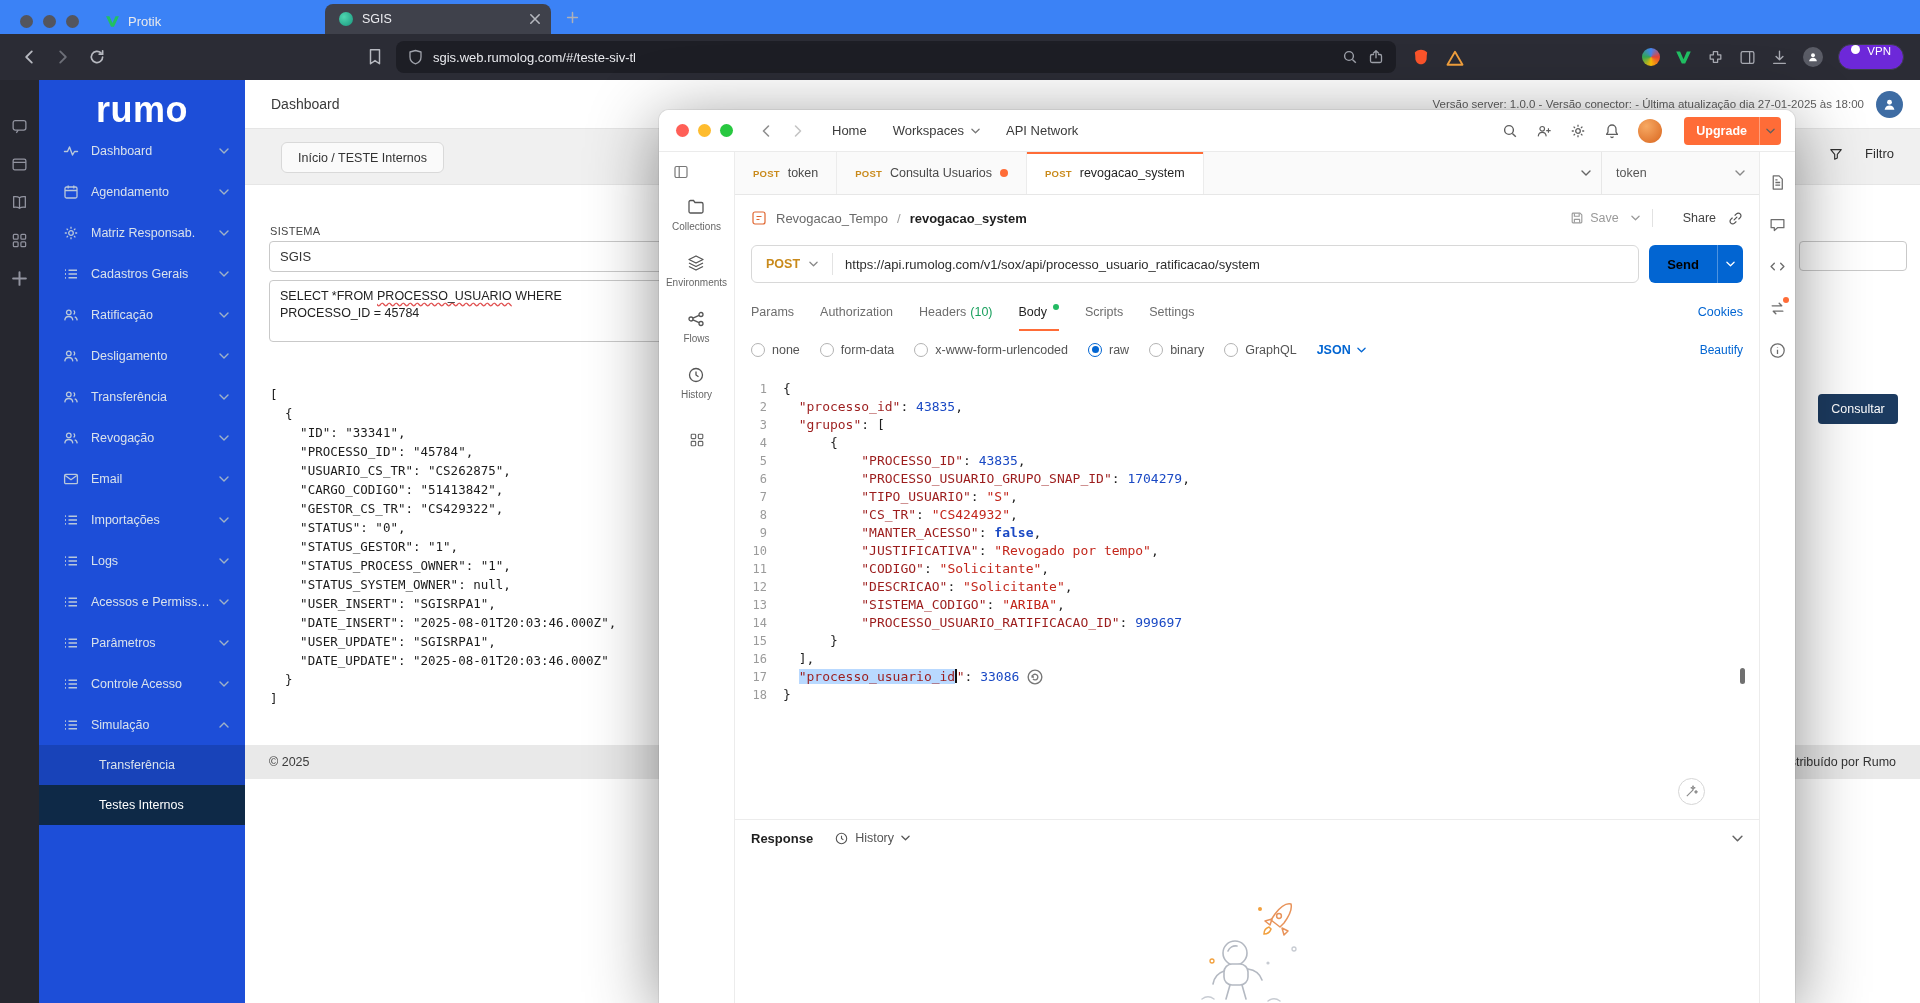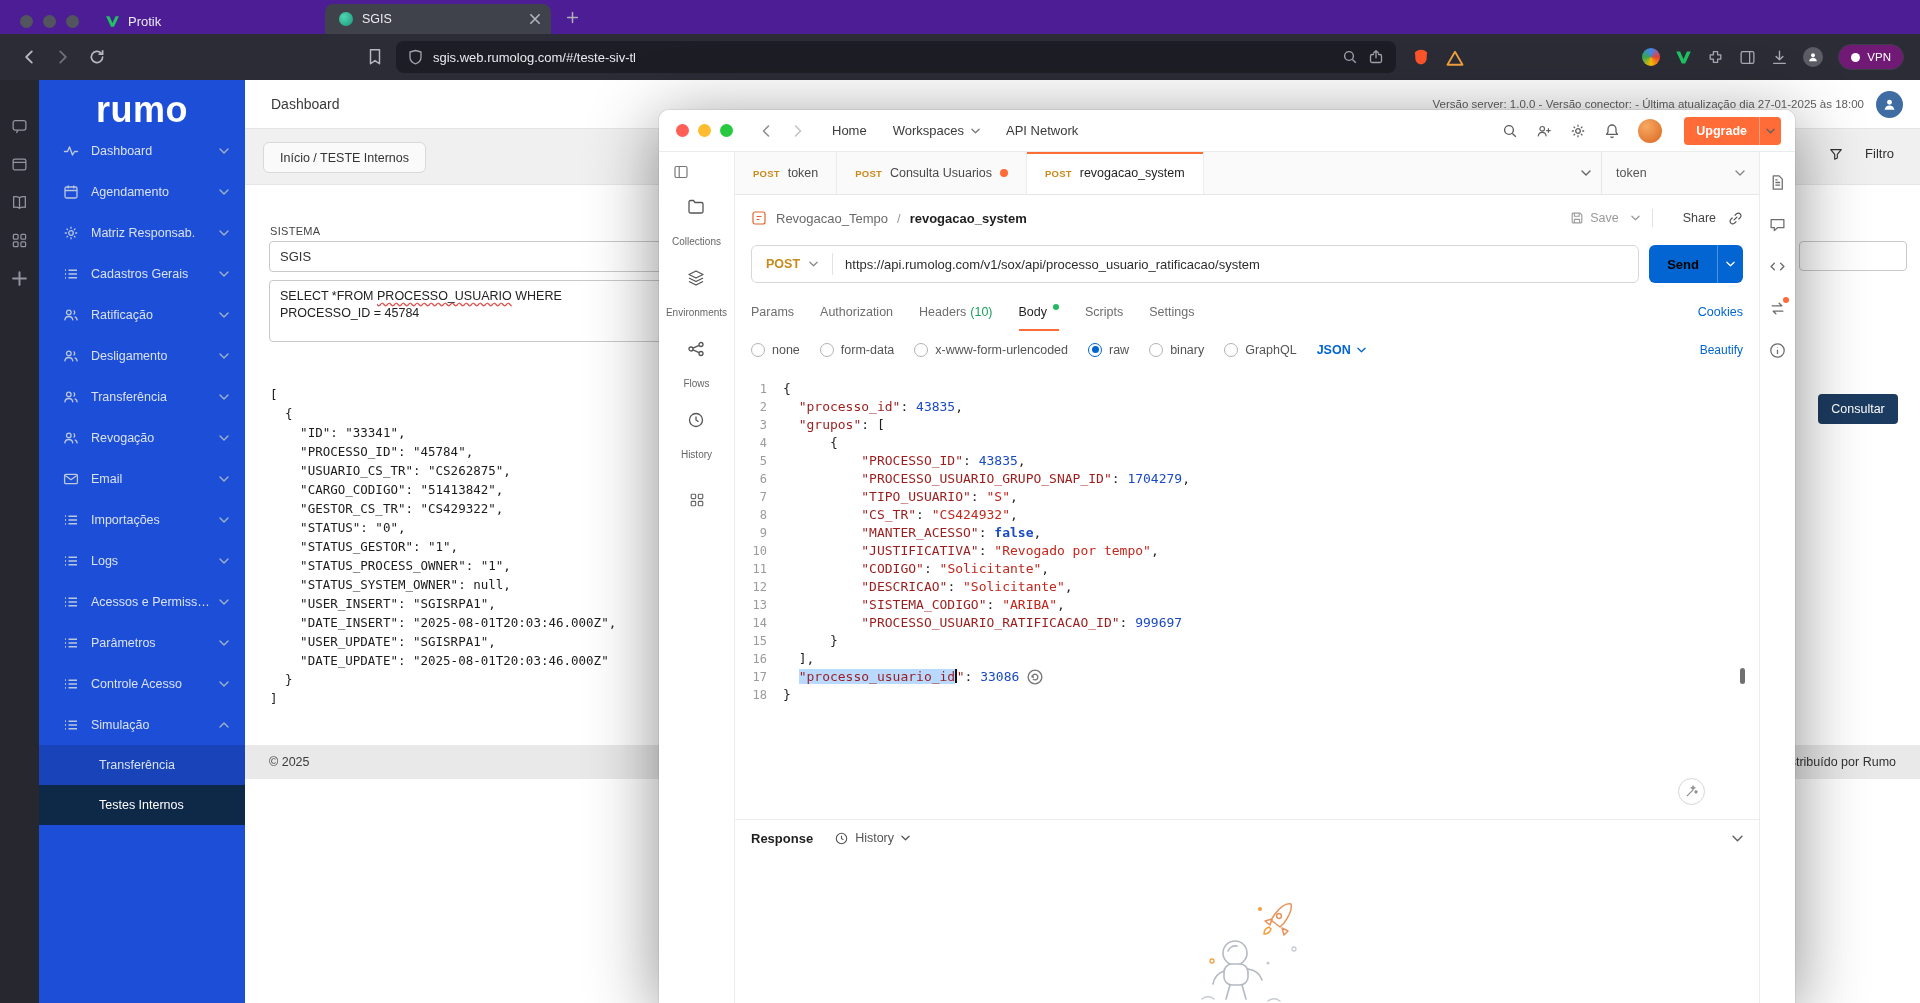--- a/index.html
+++ b/index.html
@@ -2,41 +2,41 @@
 <html><head>
 <meta charset="utf-8">
 <style>
 *{margin:0;padding:0;box-sizing:border-box}
 html,body{width:1920px;height:1003px}
 body{position:relative;overflow:hidden;font-family:"Liberation Sans",sans-serif;background:#ececec}
 .icon{display:inline-flex;align-items:center;justify-content:center;flex:none}
 .icon svg{width:100%;height:100%;display:block}
 
 
-#menubar{position:absolute;left:0;top:0;width:100%;height:42px;background:#4c1d95;display:flex;align-items:center;padding-left:20px;z-index:6}
+#menubar{position:absolute;left:0;top:0;width:100%;height:42px;background:#3b82f6;display:flex;align-items:center;padding-left:20px;z-index:6}
 .tl-dot{width:13px;height:13px;border-radius:50%;background:#53555e;margin-right:10px}
 .app-id{display:flex;align-items:center;gap:8px;margin-left:16px;color:#e8e9ec;font-size:13px}
 .app-logo{width:15px;height:13px}
 #browser-tab{position:absolute;left:325px;top:4px;width:226px;height:30px;background:#3f414b;border-radius:8px 8px 0 0;display:flex;align-items:center;gap:9px;padding:0 10px 0 14px;color:#ececf0;font-size:12.5px}
 .favicon{width:14px;height:14px;border-radius:50%;background:radial-gradient(circle at 35% 35%,#4fd6b0,#18967d)}
 .tab-title{flex:1}
 .tab-close{width:12px;height:12px;color:#b6b8bf}
 .newtab{position:absolute;left:566px;top:11px;width:13px;height:13px;color:#aeb0b8}
 #toolbar{position:absolute;left:0;top:34px;width:100%;height:46px;background:#2b2c35;z-index:6}
 .tb-ic{position:absolute;width:18px;height:18px;color:#b7b9c0}
 .tb-ic.dim{color:#6d6f78}
 #url-pill{position:absolute;left:396px;top:7px;width:1000px;height:32px;background:#1d1e25;border-radius:8px;display:flex;align-items:center;padding:0 12px;gap:10px}
 #url-pill .icon{color:#9fa2ab}
 #url-text{color:#e9eaee;font-size:13px;flex:1}
 #right-cluster{position:absolute;right:16px;top:7px;height:32px;display:flex;align-items:center;gap:15px}
 .ext-colorful{width:18px;height:18px;border-radius:50%;background:conic-gradient(#4285f4,#ea4335,#fbbc05,#34a853,#4285f4)}
 .ext{width:17px;height:17px;color:#a9abb3}
 .profile-dot{width:20px;height:20px;border-radius:50%;background:#5a5c66;display:flex;align-items:center;justify-content:center}
 .profile-dot .icon{width:12px;height:12px}
-.vpn-pill{height:26px;border-radius:13px;background:#701a75;border:1px solid #3c3e48;color:#fff;display:flex;align-items:center;gap:7px;padding:0 12px;font-size:11.5px}
+.vpn-pill{height:26px;border-radius:13px;background:#6d28d9;border:1px solid #3c3e48;color:#fff;display:flex;align-items:flex-start;gap:7px;padding:0 12px;font-size:11.5px}
 .vpn-dot{width:9px;height:9px;border-radius:50%;background:#fff}
 #brave-strip{position:absolute;left:0;top:80px;width:39px;bottom:0;background:#26272f;display:flex;flex-direction:column;align-items:center;padding-top:38px;gap:21px;color:#9294a0;z-index:4}
 #brave-strip .icon{width:17px;height:17px}
 
 
 #rumo-sidebar{position:absolute;left:39px;top:80px;width:206px;bottom:0;background:#1d4ed8;z-index:4;color:#d9e2ec;overflow:hidden}
 #rumo-logo{height:50px;display:flex;align-items:center;justify-content:center;padding-top:10px;font-size:36px;font-weight:700;color:#fff;letter-spacing:.5px}
 .nav-item{height:41px;display:flex;align-items:center;padding:0 16px 0 24px;font-size:12.5px;cursor:pointer;white-space:nowrap}
 .nav-item .nav-ic{width:16px;height:16px;margin-right:12px;color:#b9c8da}
 .nav-item .lbl{flex:1;overflow:hidden;text-overflow:ellipsis}
@@ -48,21 +48,21 @@
 
 
 #rumo-main{position:absolute;left:245px;top:80px;right:0;bottom:0;background:#fff;z-index:3}
 #rumo-topbar{height:49px;border-bottom:1px solid #e5e5e5;display:flex;align-items:center;padding:0 17px 0 26px;background:#fff}
 #rumo-page-title{font-size:14px;color:#3a3a3a}
 #rumo-version{margin-left:auto;font-size:11.5px;color:#5f5f5f}
 #rumo-avatar{width:27px;height:27px;border-radius:50%;background:#3e6ca3;margin-left:12px;display:flex;align-items:center;justify-content:center}
 #rumo-avatar .icon{width:15px;height:15px}
 #rumo-content{position:absolute;top:49px;left:0;right:0;bottom:0;background:#fff}
 #crumb-zone{position:absolute;top:0;left:0;right:0;height:56px;background:#f0f0f0;border-bottom:1px solid #e6e6e6}
-#breadcrumb-chip{position:absolute;left:18px;top:13px;height:31px;display:flex;align-items:center;padding:0 16px;background:#fafafa;border:1px solid #d9d9d9;border-radius:6px;font-size:12.5px;color:#333}
+#breadcrumb-chip{position:absolute;left:36px;top:13px;height:31px;display:flex;align-items:center;padding:0 16px;background:#fafafa;border:1px solid #d9d9d9;border-radius:6px;font-size:12.5px;color:#333}
 #filtro-btn{position:absolute;right:26px;top:17px;display:flex;align-items:center;gap:22px;font-size:13px;color:#2f2f2f;cursor:pointer}
 #filtro-btn .icon{width:14px;height:14px}
 #sistema-label{position:absolute;left:25px;top:96px;font-size:11px;color:#444;letter-spacing:.3px}
 #sistema-input{position:absolute;left:24px;top:112px;width:397px;height:31px;border:1px solid #c9c9c9;border-radius:4px;padding:0 10px;font-size:13px;color:#333;font-family:inherit;background:#fff}
 #query-box{position:absolute;left:24px;top:151px;width:397px;height:62px;border:1px solid #c9c9c9;border-radius:4px;padding:7px 10px;font-size:12.5px;color:#222;line-height:1.35;background:#fff}
 .misspell{text-decoration:underline wavy #e04f4f;text-underline-offset:2px}
 #result-json{position:absolute;left:25px;top:256px;font-family:"DejaVu Sans Mono",monospace;font-size:12.5px;line-height:19px;color:#1c1c1c;white-space:pre}
 #side-field{position:absolute;right:13px;top:112px;width:108px;height:30px;border:1px solid #c9c9c9;border-radius:4px;background:#fff}
 #consultar-btn{position:absolute;right:22px;top:265px;width:80px;height:30px;background:#1c3b60;color:#fff;border:none;border-radius:4px;font-size:12.5px;font-family:inherit;cursor:pointer}
 #rumo-footer{position:absolute;left:0;right:0;top:616px;height:34px;background:#e9e9e9;display:flex;align-items:center;padding:0 24px;font-size:12.5px;color:#3c3c3c}
@@ -78,21 +78,21 @@
 .pm-nav-txt{font-size:13px;color:#3b3b3b;margin-left:26px;display:flex;align-items:center;gap:7px;cursor:pointer}
 .pm-hicons{margin-left:auto;display:flex;align-items:center;gap:18px}
 .pm-hicons .icon{width:16px;height:16px;color:#5f5f5f}
 .pm-avatar{width:24px;height:24px;border-radius:50%;background:radial-gradient(circle at 35% 30%,#f7a963,#d9661f)}
 .pm-upgrade{display:flex;height:28px;border-radius:4px;overflow:hidden;background:#ff6c37;color:#fff;font-size:12.5px;margin-left:4px;cursor:pointer}
 .pm-upgrade .lbl{padding:0 12px;display:flex;align-items:center;font-weight:600}
 .pm-upgrade .car{width:22px;display:flex;align-items:center;justify-content:center;border-left:1px solid rgba(255,255,255,.35)}
 .pm-body{flex:1;display:flex;min-height:0}
 .pm-leftrail{width:76px;flex:none;border-right:1px solid #ececec;display:flex;flex-direction:column;align-items:center;padding-top:12px}
 .lr-toggle{width:16px;height:16px;color:#777;margin:0 0 18px 14px;align-self:flex-start}
-.lr-item{display:flex;flex-direction:column;align-items:center;gap:20px;margin-bottom:22px;cursor:pointer}
+.lr-item{display:flex;flex-direction:column;align-items:center;gap:5px;margin-bottom:22px;cursor:pointer}
 .lr-item .icon{width:18px;height:18px;color:#555}
 .lr-lbl{font-size:10px;color:#666}
 .lr-grid{width:16px;height:16px;color:#666;margin-top:10px}
 .pm-center{flex:1;display:flex;flex-direction:column;min-width:0}
 .pm-rightrail{width:36px;flex:none;border-left:1px solid #ececec;display:flex;flex-direction:column;align-items:center;gap:25px;padding-top:22px}
 .pm-rightrail .icon{width:17px;height:17px;color:#6d6d6d;position:relative}
 .rr-badge{position:absolute;right:-3px;top:-3px;width:6px;height:6px;border-radius:50%;background:#ff6c37}
 .pm-tabbar{height:43px;flex:none;background:#fafafa;border-bottom:1px solid #e7e7e7;display:flex;align-items:stretch}
 .pm-tab{display:flex;align-items:center;gap:8px;padding:0 18px;border-right:1px solid #ececec;font-size:12.5px;color:#4a4a4a;position:relative;cursor:pointer;white-space:nowrap}
 .pm-tab .mth{font-size:9.5px;font-weight:700;color:#c98a1b;letter-spacing:.2px}

